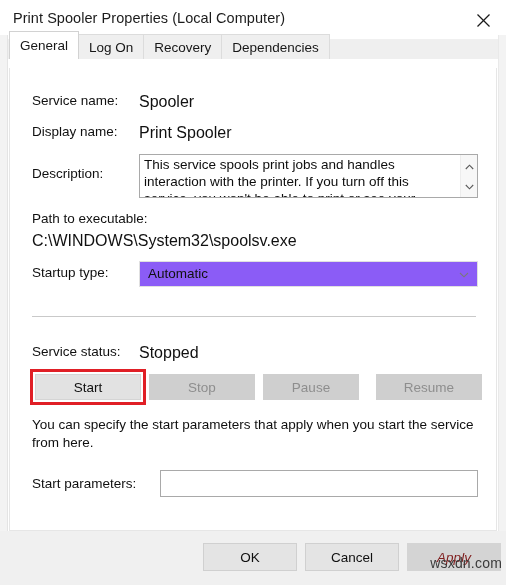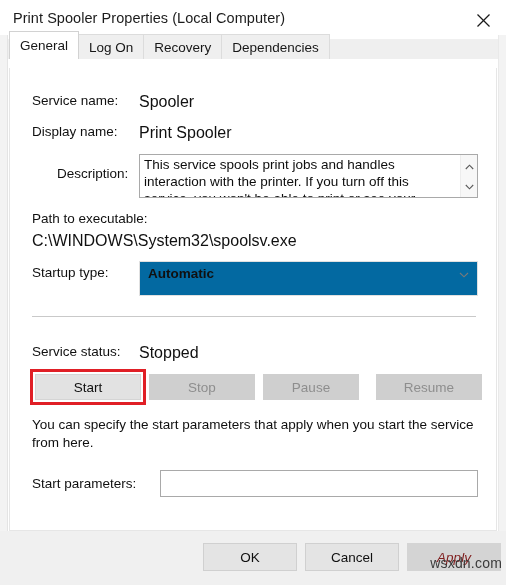--- a/index.html
+++ b/index.html
@@ -191,26 +191,25 @@
   }
   .desc-scroll .arrow.up { top: 2px; }
   .desc-scroll .arrow.down { top: 22px; }
 
   
   .combo {
     position: absolute;
     left: 129px;
     top: 193px;
     width: 339px;
-    height: 35px;
-    background: #0369a1;
+    height: 26px;
+    background: #8b5cf6;
     border: 1px solid #e0e0e0;
     box-sizing: border-box;
     cursor: default;
-    font-weight: bold;
   }
   .combo-text {
     position: absolute;
     left: 8px;
     top: 4px;
     font-size: 13.5px;
     color: #101010;
   }
   .combo-arrow {
     position: absolute;
@@ -356,21 +355,21 @@
   <div class="frame-right"></div>
 
   <div class="page">
 
     <div class="lbl" style="left:22px; top:25px;">Service name:</div>
     <div class="val" style="left:129px; top:25px;">Spooler</div>
 
     <div class="lbl" style="left:22px; top:56px;">Display name:</div>
     <div class="val" style="left:129px; top:56px;">Print Spooler</div>
 
-    <div class="lbl" style="left:22px; top:98px;margin-left:25px;">Description:</div>
+    <div class="lbl" style="left:22px; top:98px;">Description:</div>
 
     <div class="desc-box">
       <div class="desc-text">This service spools print jobs and handles interaction with the printer.  If you turn off this service, you won't be able to print or see your printers.</div>
       <div class="desc-scroll">
         <div class="arrow up">
           <svg width="9" height="6" viewBox="0 0 9 6">
             <polyline points="0.8,5 4.5,1.2 8.2,5" fill="none" stroke="#5a5a5a" stroke-width="1.1"></polyline>
           </svg>
         </div>
         <div class="arrow down">

